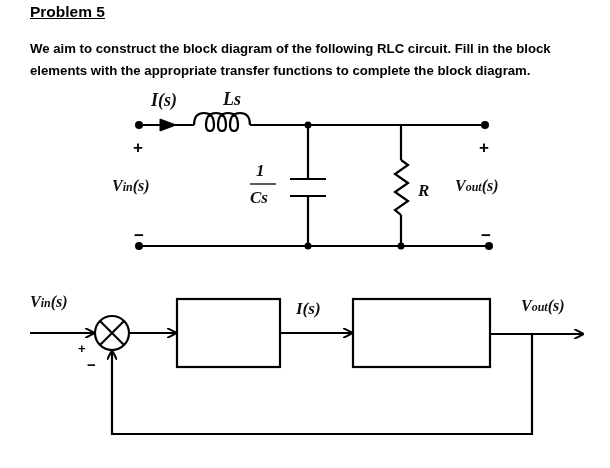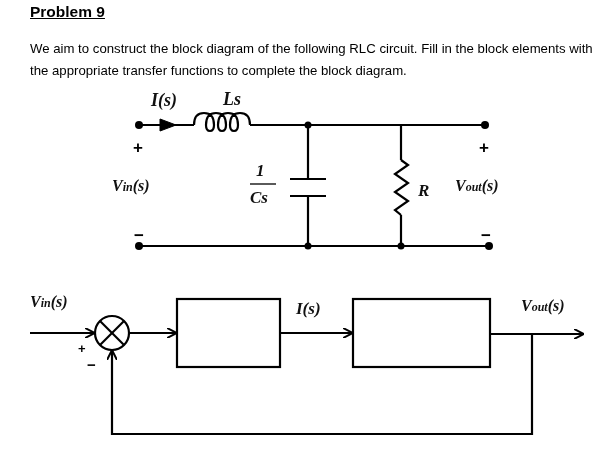--- a/index.html
+++ b/index.html
@@ -1,27 +1,27 @@
 <!DOCTYPE html>
 <html><head>
 <meta charset="utf-8">
 <style>
   html, body { margin: 0; padding: 0; background: #ffffff; }
   body { width: 610px; height: 468px; position: relative; overflow: hidden; font-family: "Liberation Sans", sans-serif; }
   .title { position: absolute; left: 30px; top: 3px; font-size: 15.5px; font-weight: bold; text-decoration: underline; color: #000; }
-  .para { position: absolute; left: 30px; top: 38px; width: 580px; font-size: 13.2px; line-height: 22px; color: #000; }
+  .para { position: absolute; left: 30px; top: 38px; width: 580px; font-size: 13.2px; line-height: 22px; color: #000; font-weight: bold; }
   svg { position: absolute; left: 0; top: 0; }
   .lbl { font-family: "Liberation Serif", serif; font-style: italic; font-weight: bold; fill: #111; }
   .sub { font-size: 12px; }
   .sign { font-family: "Liberation Sans", sans-serif; font-weight: bold; fill: #000; }
 </style>
 </head>
 <body>
 
-<div class="title">Problem 9</div>
+<div class="title">Problem 5</div>
 <div class="para">We aim to construct the block diagram of the following RLC circuit. Fill in the block elements with the appropriate transfer functions to complete the block diagram.</div>
 
 <svg width="610" height="468" viewBox="0 0 610 468">
   <defs>
     <marker id="arr" markerWidth="10" markerHeight="10" refX="9" refY="5" orient="auto" markerUnits="userSpaceOnUse">
       <path d="M0,0 L10,5 L0,10" fill="none" stroke="#000" stroke-width="2"></path>
     </marker>
   </defs>
 
   <g stroke="#000" stroke-width="2.2" fill="none">

